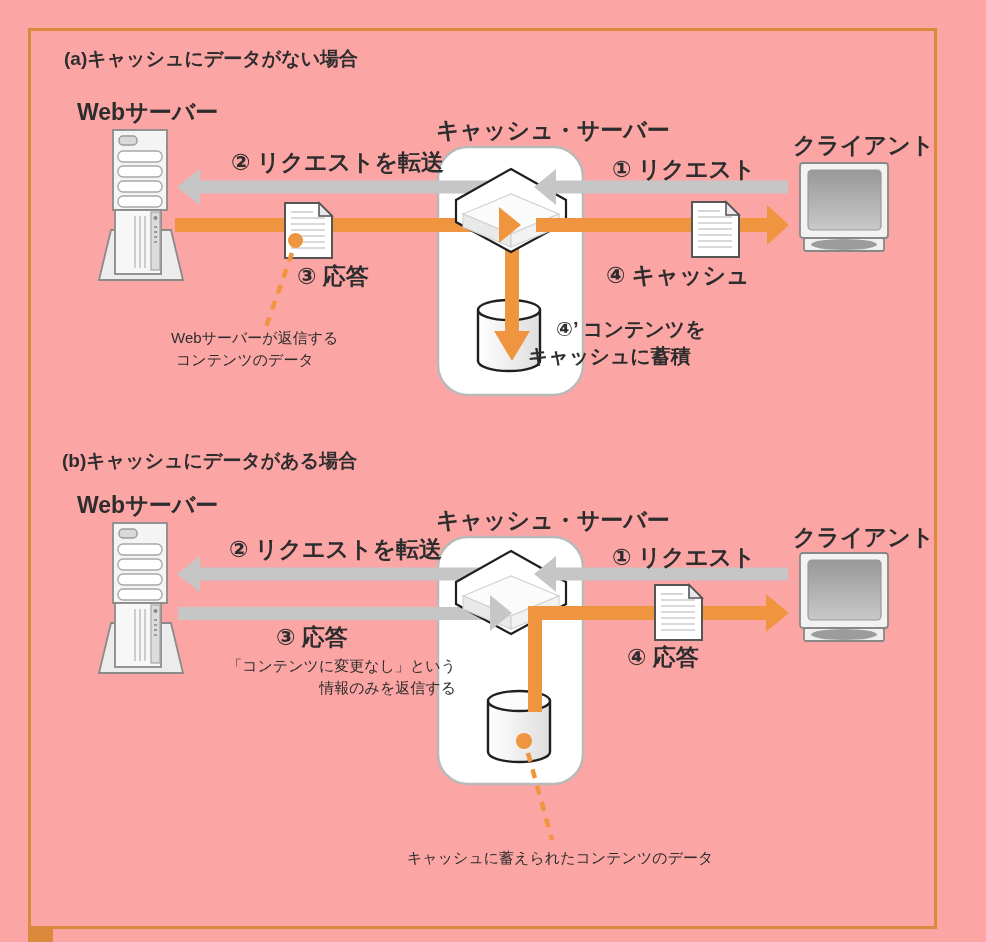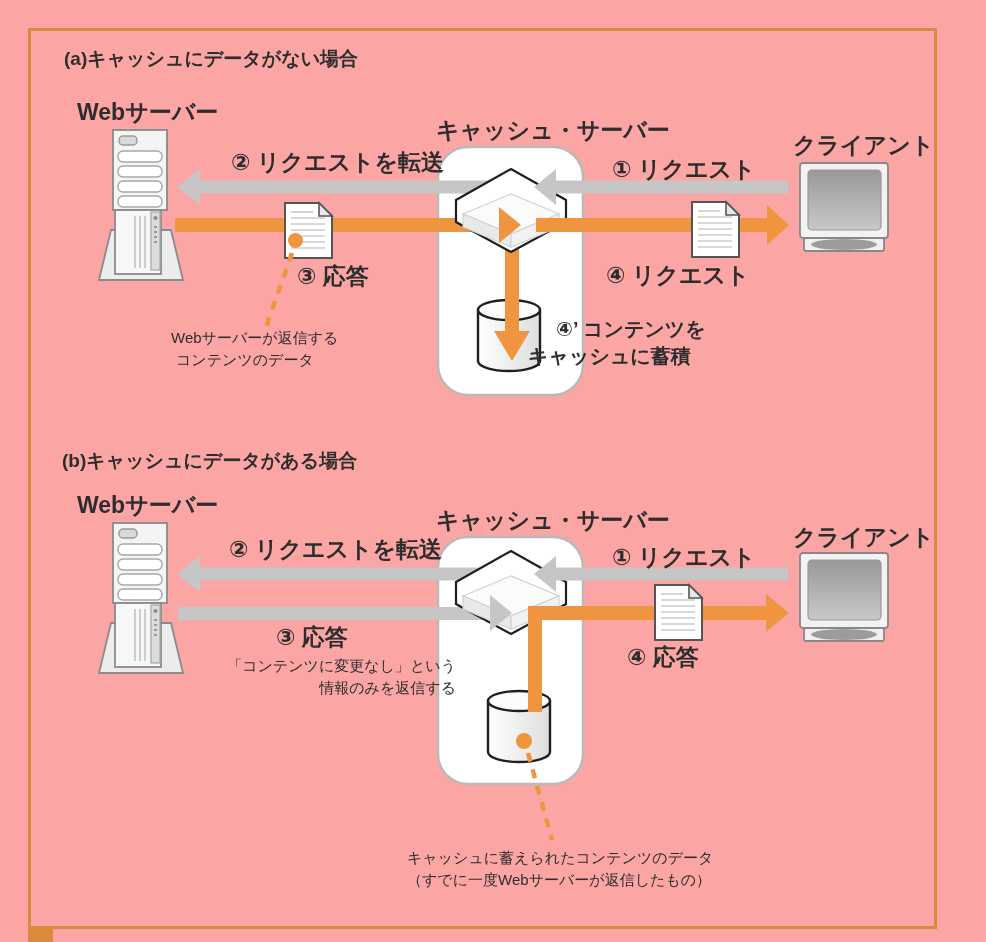--- a/index.html
+++ b/index.html
@@ -163,32 +163,31 @@
     </g>
   </svg>
 
   <div class="lbl b fs19" style="left:64px;top:47px;">(a)キャッシュにデータがない場合</div>
   <div class="lbl b fs17" style="left:77px;top:98px;">Webサーバー</div>
   <div class="lbl b fs17 ctr" style="left:436px;top:116px;width:150px;">キャッシュ・サーバー</div>
   <div class="lbl b fs17" style="left:793px;top:131px;">クライアント</div>
   <div class="lbl b fs17" style="left:612px;top:155px;">① リクエスト</div>
   <div class="lbl b fs17" style="left:231px;top:148px;">② リクエストを転送</div>
   <div class="lbl b fs17" style="left:297px;top:262px;">③ 応答</div>
-  <div class="lbl b fs17" style="left:606px;top:261px;">④ リクエスト</div>
+  <div class="lbl b fs17" style="left:606px;top:261px;">④ キャッシュ</div>
   <div class="lbl b fs18" style="left:556px;top:317px;">④’ コンテンツを</div>
   <div class="lbl b fs18" style="left:528px;top:344px;">キャッシュに蓄積</div>
   <div class="lbl fs15" style="left:171px;top:329px;">Webサーバーが返信する</div>
   <div class="lbl fs15" style="left:176px;top:351px;">コンテンツのデータ</div>
 
   <div class="lbl b fs19" style="left:62px;top:449px;">(b)キャッシュにデータがある場合</div>
   <div class="lbl b fs17" style="left:77px;top:491px;">Webサーバー</div>
   <div class="lbl b fs17 ctr" style="left:436px;top:506px;width:150px;">キャッシュ・サーバー</div>
   <div class="lbl b fs17" style="left:793px;top:523px;">クライアント</div>
   <div class="lbl b fs17" style="left:612px;top:543px;">① リクエスト</div>
   <div class="lbl b fs17" style="left:229px;top:535px;">② リクエストを転送</div>
   <div class="lbl b fs17" style="left:276px;top:623px;">③ 応答</div>
   <div class="lbl fs15 ctr" style="left:196px;top:657px;width:260px;">「コンテンツに変更なし」という</div>
   <div class="lbl fs15 ctr" style="left:196px;top:679px;width:260px;">情報のみを返信する</div>
   <div class="lbl b fs17" style="left:627px;top:643px;">④ 応答</div>
   <div class="lbl fs15" style="left:407px;top:849px;">キャッシュに蓄えられたコンテンツのデータ</div>
-  <div class="lbl fs15" style="left:407px;top:871px;">（すでに一度Webサーバーが返信したもの）</div>
 
 </div>
 
 </body></html>

